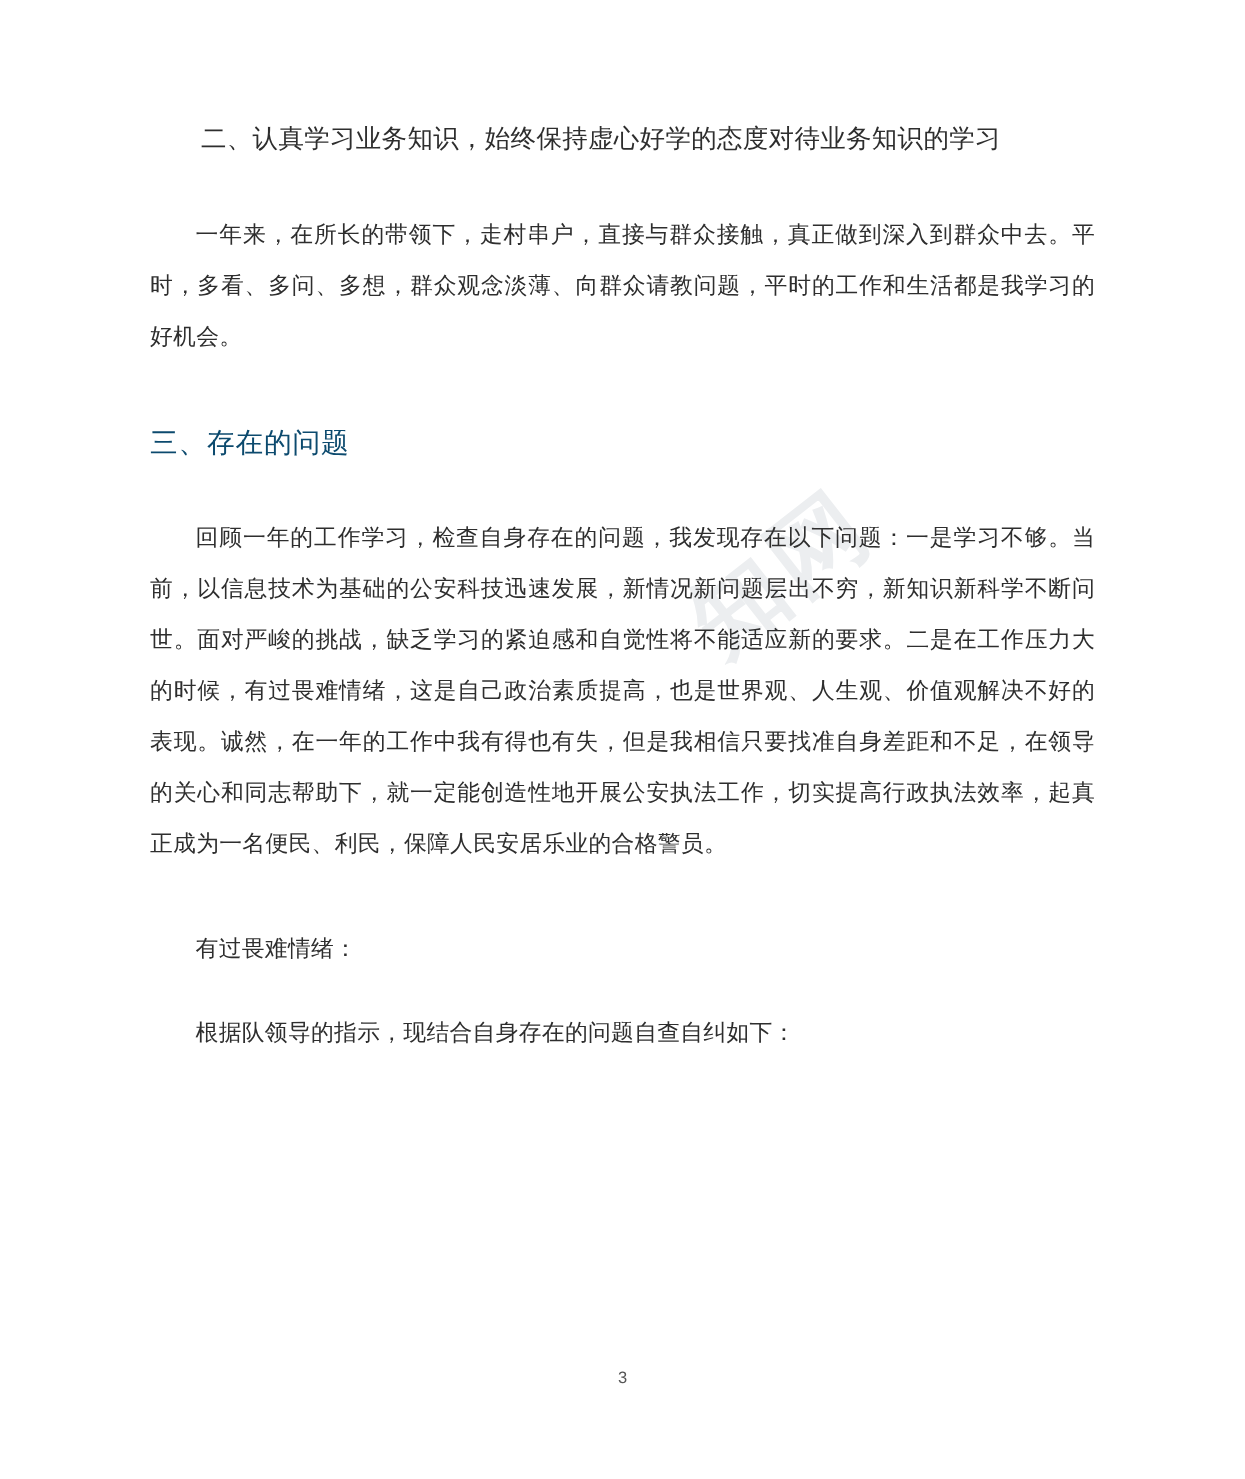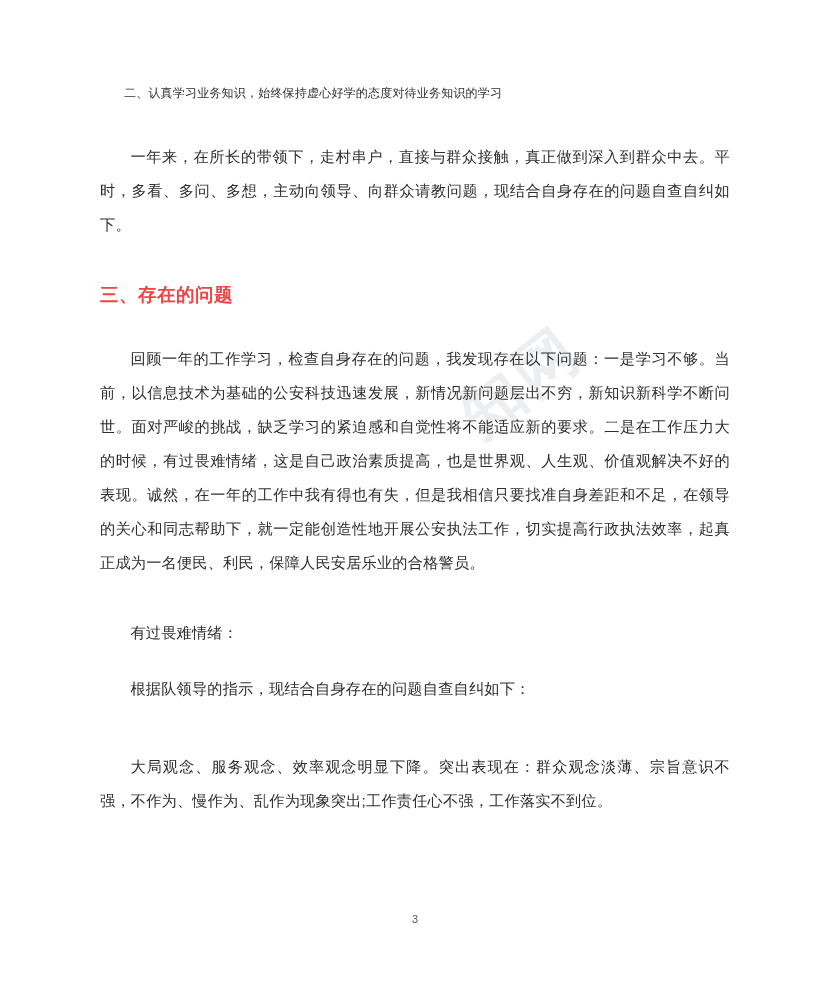--- a/index.html
+++ b/index.html
@@ -55,30 +55,30 @@
     font-size: 15.2px;
     line-height: 34px;
     text-indent: 2em;
     text-align: justify;
     text-justify: inter-ideograph;
     margin: 0;
     letter-spacing: 0.2px;
   }
   .sub-heading {
     color: #2e2e2e;
-    font-size: 12px;
+    font-size: 17px;
     line-height: 34px;
     text-indent: 2em;
     margin: 0;
     letter-spacing: 0.2px;
   }
   .section-heading {
-    color: #ef4444;
+    color: #0c4a6e;
     font-size: 18.5px;
-    font-weight: 700;
+    font-weight: 400;
     line-height: 34px;
     text-indent: 0;
     margin: 0;
     letter-spacing: 0.5px;
   }
   .gap-sm  { height: 22px; }
   .gap-md  { height: 30px; }
   .gap-lg  { height: 36px; }
   #spacer-top { height: 76px; }
   #page-number {
@@ -103,21 +103,21 @@
   </div>
 
   <div id="content">
 
     <div id="spacer-top"></div>
 
     <p class="sub-heading">二、认真学习业务知识，始终保持虚心好学的态度对待业务知识的学习</p>
 
     <div class="gap-md"></div>
 
-    <p class="para">一年来，在所长的带领下，走村串户，直接与群众接触，真正做到深入到群众中去。平时，多看、多问、多想，主动向领导、向群众请教问题，现结合自身存在的问题自查自纠如下。</p>
+    <p class="para">一年来，在所长的带领下，走村串户，直接与群众接触，真正做到深入到群众中去。平时，多看、多问、多想，群众观念淡薄、向群众请教问题，平时的工作和生活都是我学习的好机会。</p>
 
     <div class="gap-lg"></div>
 
     <p class="section-heading">三、存在的问题</p>
 
     <div class="gap-md"></div>
 
     <p class="para">回顾一年的工作学习，检查自身存在的问题，我发现存在以下问题：一是学习不够。当前，以信息技术为基础的公安科技迅速发展，新情况新问题层出不穷，新知识新科学不断问世。面对严峻的挑战，缺乏学习的紧迫感和自觉性将不能适应新的要求。二是在工作压力大的时候，有过畏难情绪，这是自己政治素质提高，也是世界观、人生观、价值观解决不好的表现。诚然，在一年的工作中我有得也有失，但是我相信只要找准自身差距和不足，在领导的关心和同志帮助下，就一定能创造性地开展公安执法工作，切实提高行政执法效率，起真正成为一名便民、利民，保障人民安居乐业的合格警员。</p>
 
     <div class="gap-lg"></div>
@@ -126,19 +126,18 @@
 
     <div class="gap-sm"></div>
 
     <p class="para">根据队领导的指示，现结合自身存在的问题自查自纠如下：</p>
 
     <div class="gap-sm"></div>
 
 
     <div class="gap-sm"></div>
 
-    <p class="para">大局观念、服务观念、效率观念明显下降。突出表现在：群众观念淡薄、宗旨意识不强，不作为、慢作为、乱作为现象突出;工作责任心不强，工作落实不到位。</p>
 
   </div>
 
   <div id="page-number">3</div>
 
 </div>
 
 </body></html>

